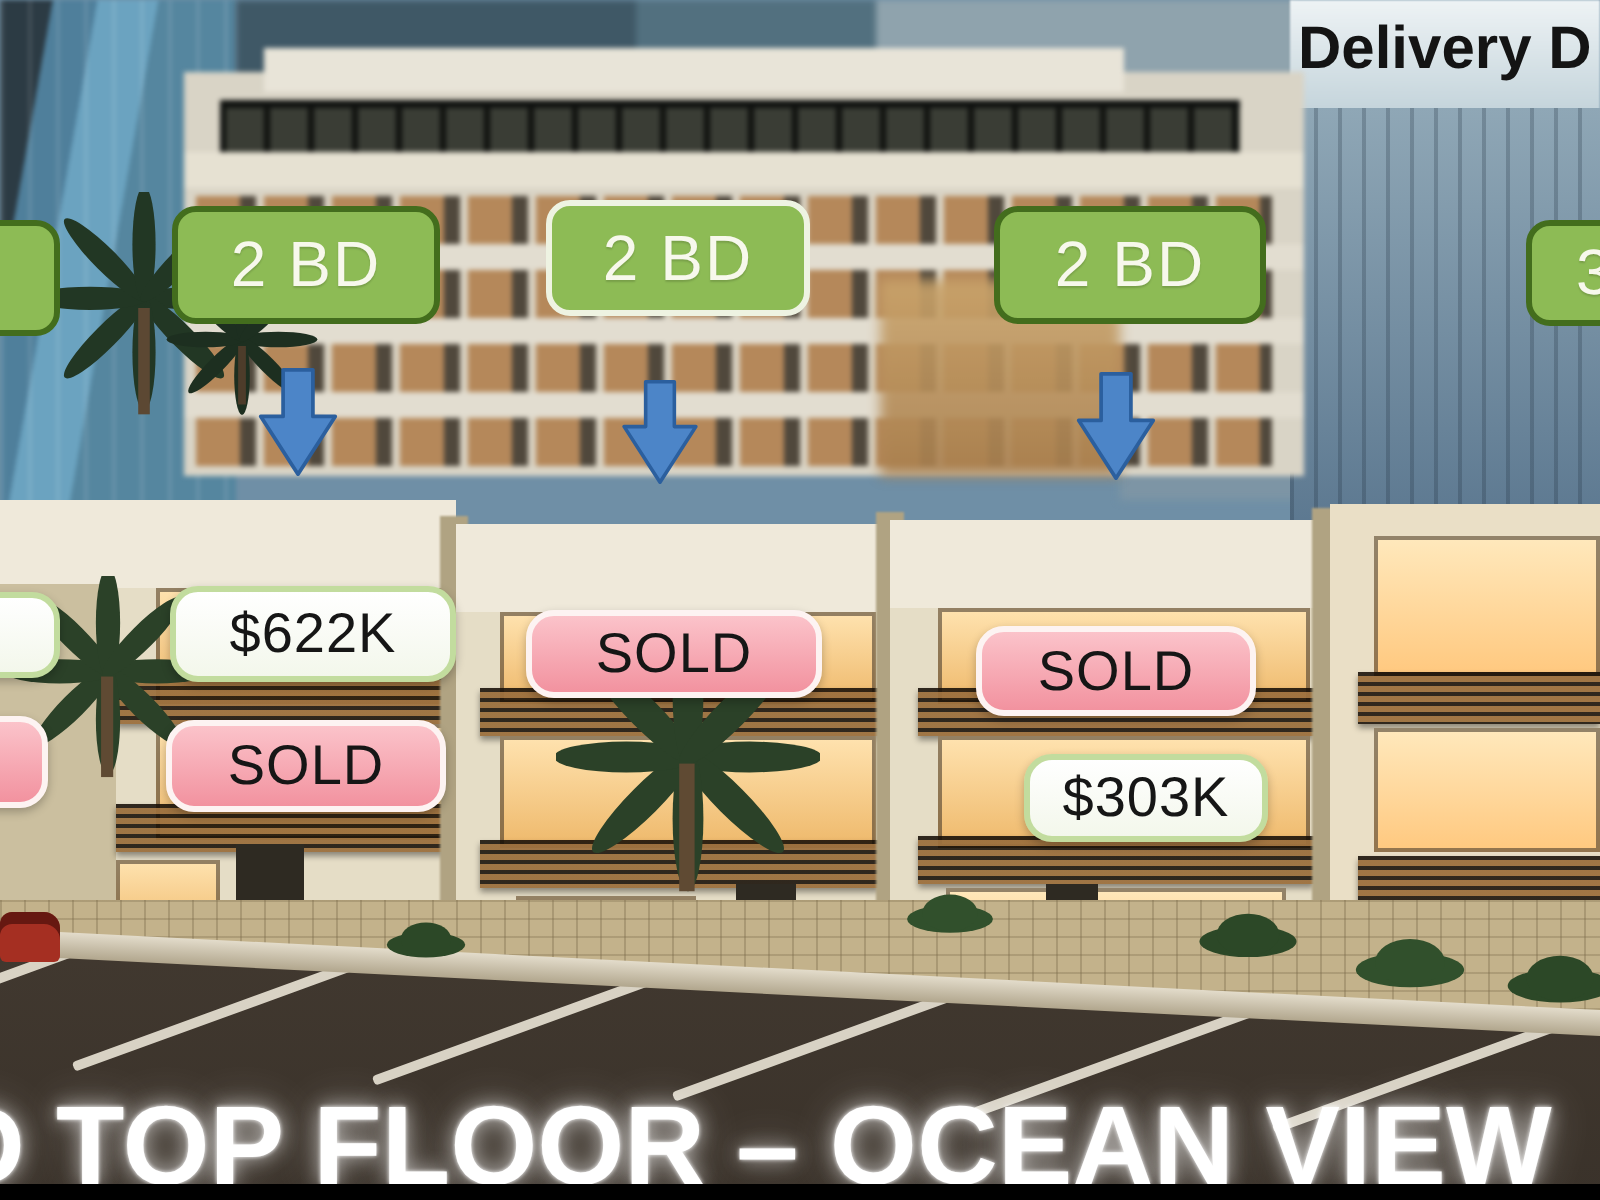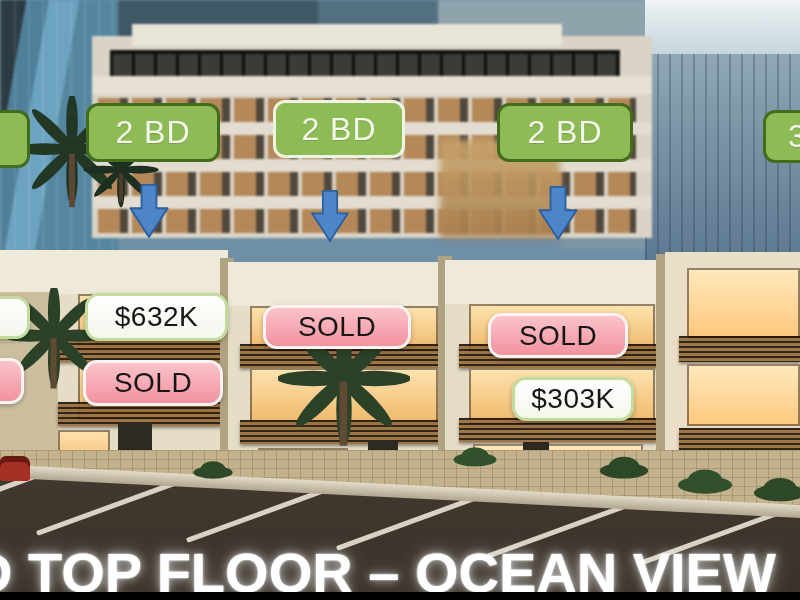--- a/index.html
+++ b/index.html
@@ -245,20 +245,21 @@
         <ellipse cx="30" cy="18" rx="18" ry="12"></ellipse>
       </g>
     </svg>
   <svg class="tuft" style="left:192px;top:455px" width="42" height="32" viewBox="0 0 60 40">
       <g fill="#2c4827">
         <ellipse cx="30" cy="22" rx="28" ry="9"></ellipse>
         <ellipse cx="30" cy="18" rx="18" ry="12"></ellipse>
       </g>
     </svg>
 
+  <div class="delivery">Delivery D</div>
 
   <div class="badge" style="left:-30px;top:110px;width:54px;height:52px"></div>
   <div class="badge" style="left:86px;top:103px;width:128px;height:53px">
     <span>2 BD</span>
   </div>
   <div class="badge badge--light" style="left:273px;top:100px;width:126px;height:52px">
     <span>2 BD</span>
   </div>
   <div class="badge" style="left:497px;top:103px;width:130px;height:53px">
     <span>2 BD</span>
@@ -280,21 +281,21 @@
   <span class="arrow-wrap" style="left:537px;top:186px">
     <svg width="42" height="54" viewBox="0 0 42 58">
         <polygon points="13,1 29,1 29,26 41,26 21,57 1,26 13,26" fill="var(--arrow_blue)" stroke="var(--arrow_blue_border)" stroke-width="2" stroke-linejoin="round"></polygon>
       </svg>
   </span>
 
   <div class="pill pill--white" style="left:-22px;top:296px;width:46px;height:37px"></div>
   <div class="pill pill--pink" style="left:-26px;top:358px;width:44px;height:40px"></div>
 
   <div class="pill pill--white" style="left:85px;top:293px;width:137px;height:42px">
-    <span>$632K</span>
+    <span>$622K</span>
   </div>
   <div class="pill pill--pink" style="left:83px;top:360px;width:134px;height:40px">
     <span>SOLD</span>
   </div>
 
   <div class="pill pill--pink" style="left:263px;top:305px;width:142px;height:38px">
     <span>SOLD</span>
   </div>
 
   <div class="pill pill--pink" style="left:488px;top:313px;width:134px;height:39px">

